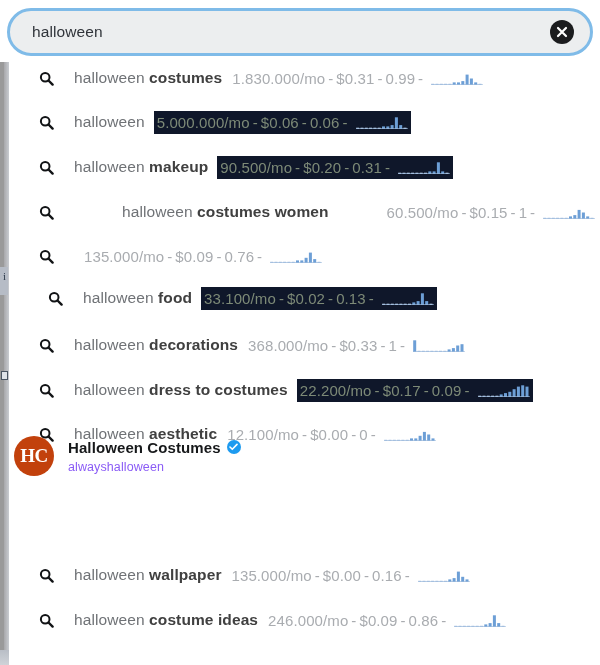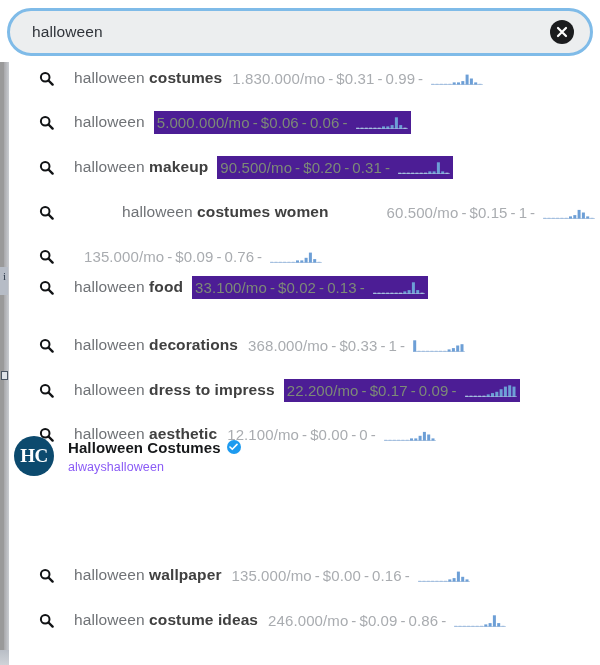--- a/index.html
+++ b/index.html
@@ -132,21 +132,21 @@
   .metrics {
     margin-left: 9px;
     font-size: 15px;
     color: #a9acb0;
     white-space: nowrap;
     display: flex;
     align-items: center;
     padding: 2px 1px;
     letter-spacing: .1px;
   }
-  .metrics.hl { background: #4c1d95; color: #7d8a77; padding: 3px 3px; }
+  .metrics.hl { background: #0f172a; color: #7d8a77; padding: 3px 3px; }
   .metrics .sep { margin: 0 3px; }
 
   
   .spark {
     margin-left: 5px;
     display: inline-block;
     vertical-align: middle;
   }
 
   
@@ -154,21 +154,21 @@
     position: absolute;
     left: 0; top: 432px;
     height: 48px;
     display: flex;
     align-items: center;
     cursor: pointer;
   }
   #brand-avatar {
     width: 40px; height: 40px;
     border-radius: 50%;
-    background: #0c4a6e;
+    background: #c2410c;
     margin-left: 14px;
     margin-right: 14px;
     flex: 0 0 auto;
     display: flex;
     align-items: center;
     justify-content: center;
     color: #ffffff;
     font-family: "Liberation Serif", serif;
     font-size: 19px;
     font-weight: 700;
@@ -374,21 +374,21 @@
           <rect x="25.8" y="10.4" width="3" height="2.6" fill="#6d9fd6"></rect>
           <rect x="30.1" y="10.4" width="3" height="2.6" fill="#6d9fd6"></rect>
           <rect x="34.4" y="7.8" width="3" height="5.2" fill="#6d9fd6"></rect>
           <rect x="38.7" y="2.6" width="3" height="10.4" fill="#6d9fd6"></rect>
           <rect x="43.0" y="9.1" width="3" height="3.9" fill="#6d9fd6"></rect>
           <rect x="47.3" y="11.7" width="3" height="1.3" fill="#b9cde6"></rect>
           <rect x="0" y="12.3" width="51.6" height="0.7" fill="#9bb9dc"></rect>
         </svg>
       </span>
     </div>
-    <div class="sugg-row" style="top: 209px;">
+    <div class="sugg-row" style="top: 220px; padding-left: 9px;">
       <span class="sugg-icon">
         <svg width="15" height="15" viewBox="0 0 15 15">
           <circle cx="6.2" cy="6.2" r="4.3" fill="none" stroke="#111315" stroke-width="2"></circle>
           <path d="M9.5 9.5 L13.6 13.6" stroke="#111315" stroke-width="2.4" stroke-linecap="round"></path>
         </svg>
       </span>
       <span class="kw">halloween&nbsp;<b>food</b></span>
       <span class="metrics hl">
         <span>33.100/mo</span>
         <span class="sep">-</span>
@@ -445,21 +445,21 @@
         </svg>
       </span>
     </div>
     <div class="sugg-row" style="top: 312px;">
       <span class="sugg-icon">
         <svg width="15" height="15" viewBox="0 0 15 15">
           <circle cx="6.2" cy="6.2" r="4.3" fill="none" stroke="#111315" stroke-width="2"></circle>
           <path d="M9.5 9.5 L13.6 13.6" stroke="#111315" stroke-width="2.4" stroke-linecap="round"></path>
         </svg>
       </span>
-      <span class="kw">halloween&nbsp;<b>dress to impress</b></span>
+      <span class="kw">halloween&nbsp;<b>dress to costumes</b></span>
       <span class="metrics hl">
         <span>22.200/mo</span>
         <span class="sep">-</span>
         <span>$0.17</span>
         <span class="sep">-</span>
         <span>0.09</span>
         <span class="sep">-</span>
         <svg class="spark" width="52" height="13" viewBox="0 0 51.6 13">
           <rect x="0.0" y="11.7" width="3" height="1.3" fill="#b9cde6"></rect>
           <rect x="4.3" y="11.7" width="3" height="1.3" fill="#b9cde6"></rect>

